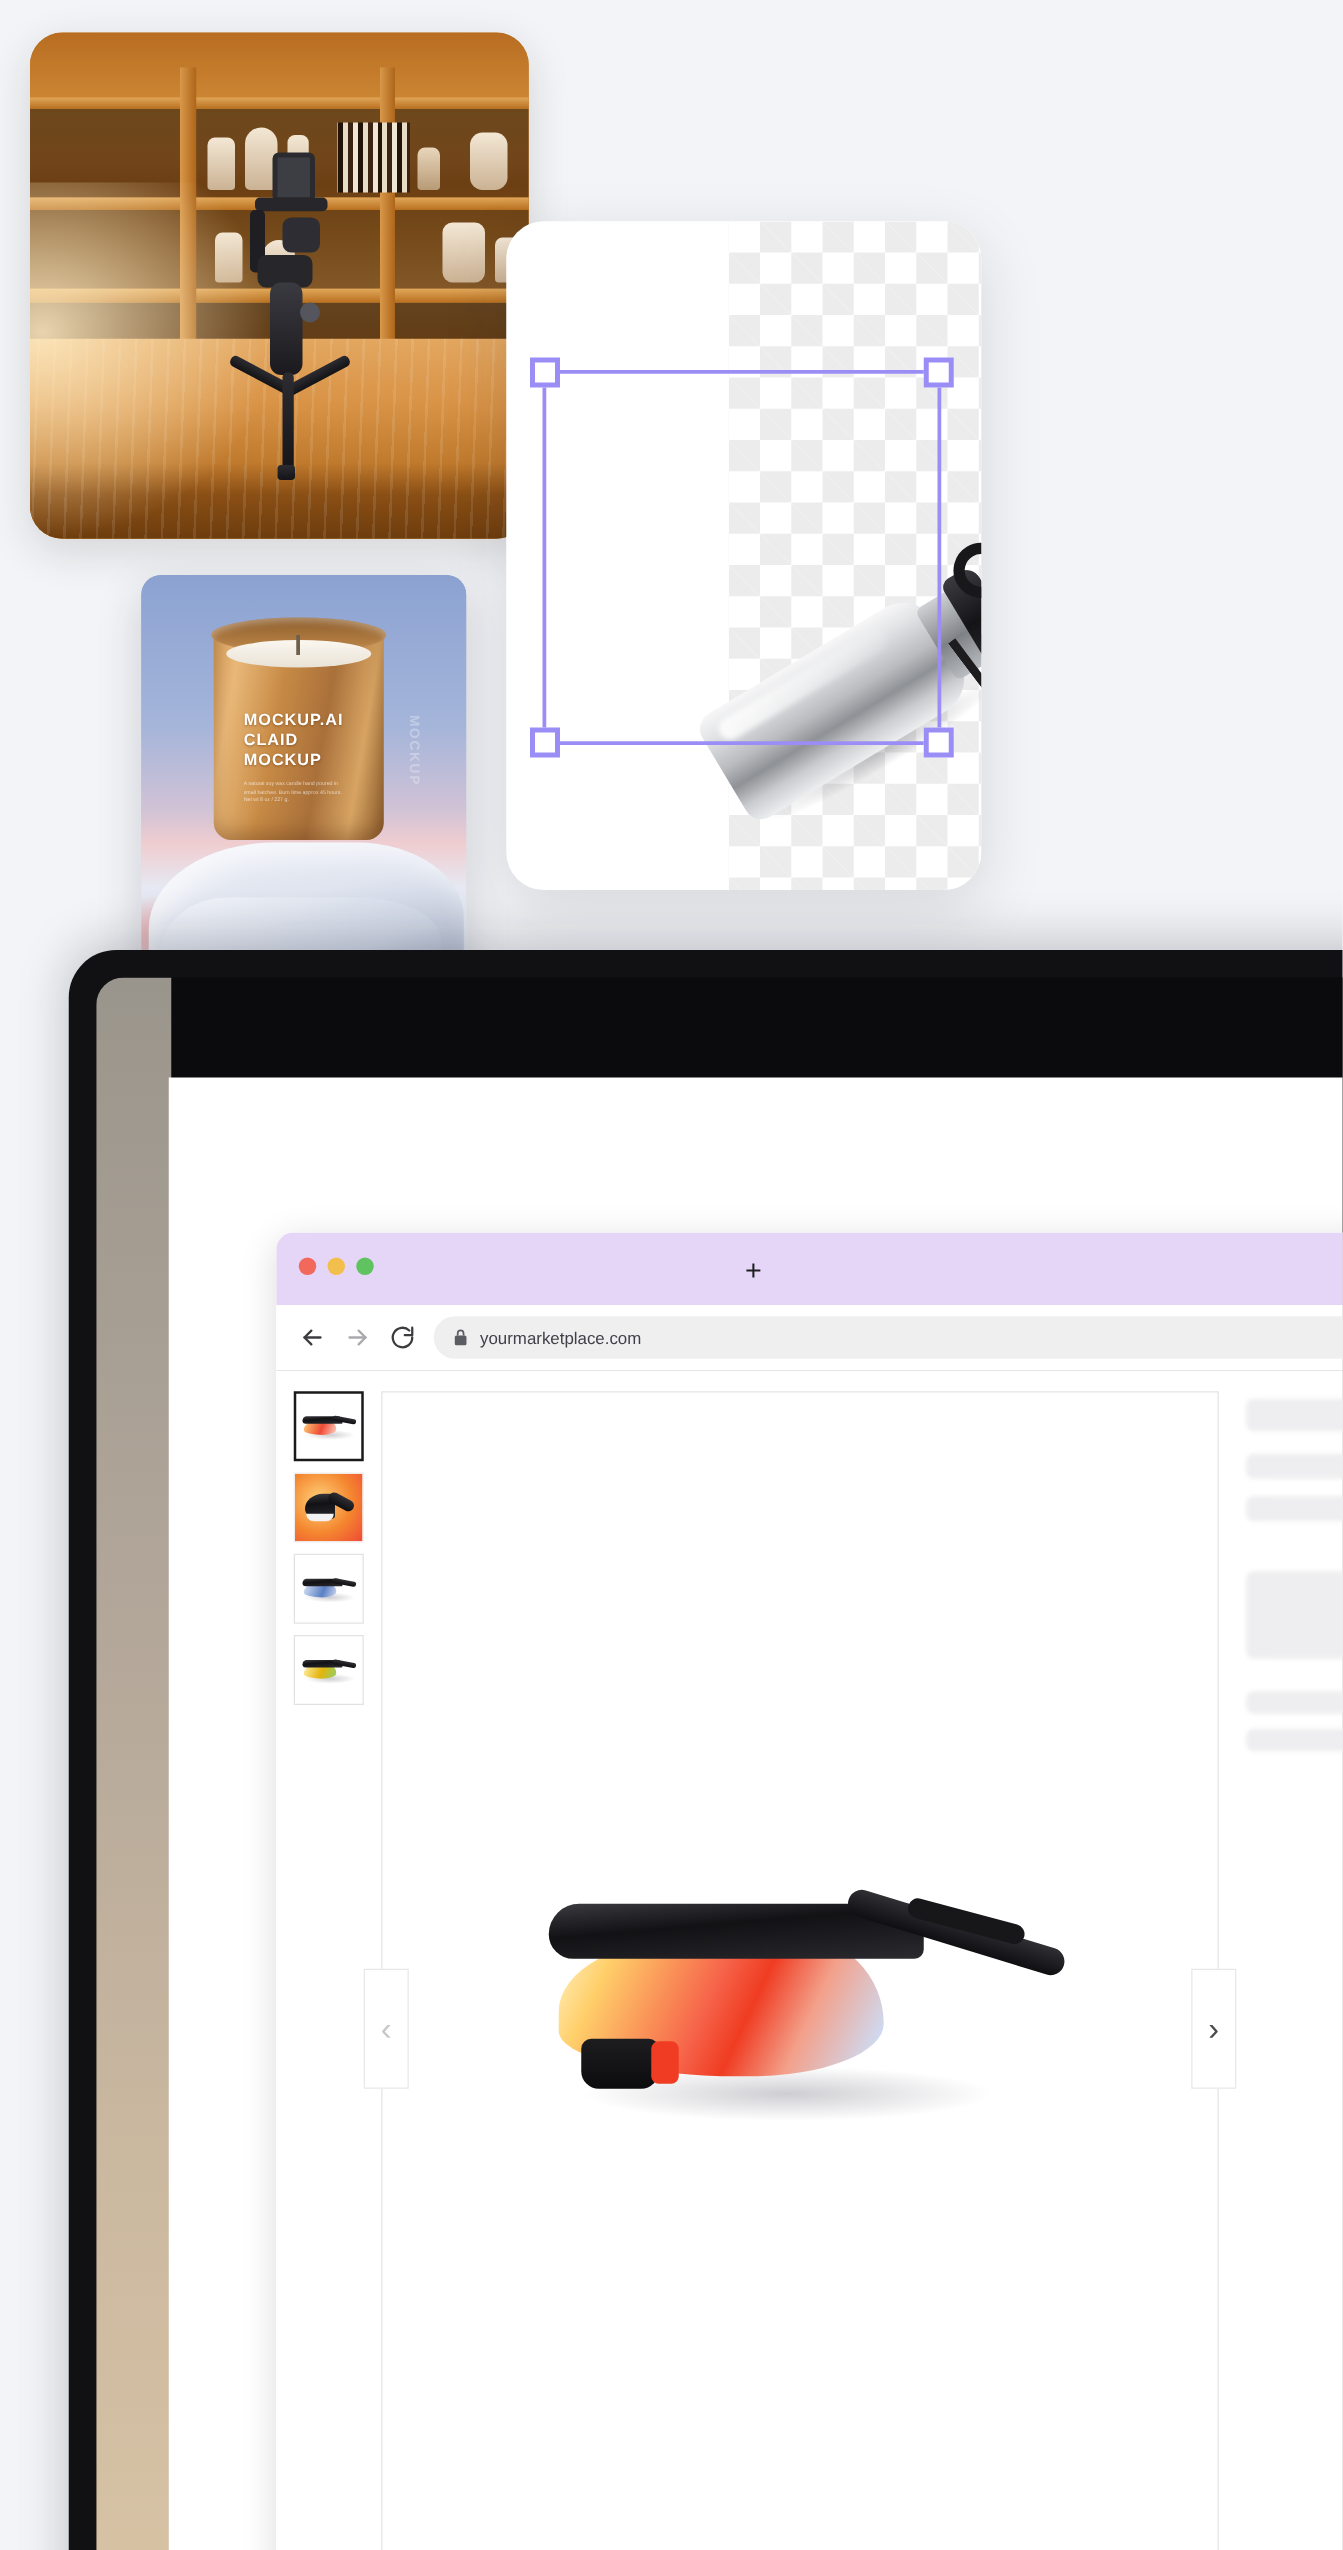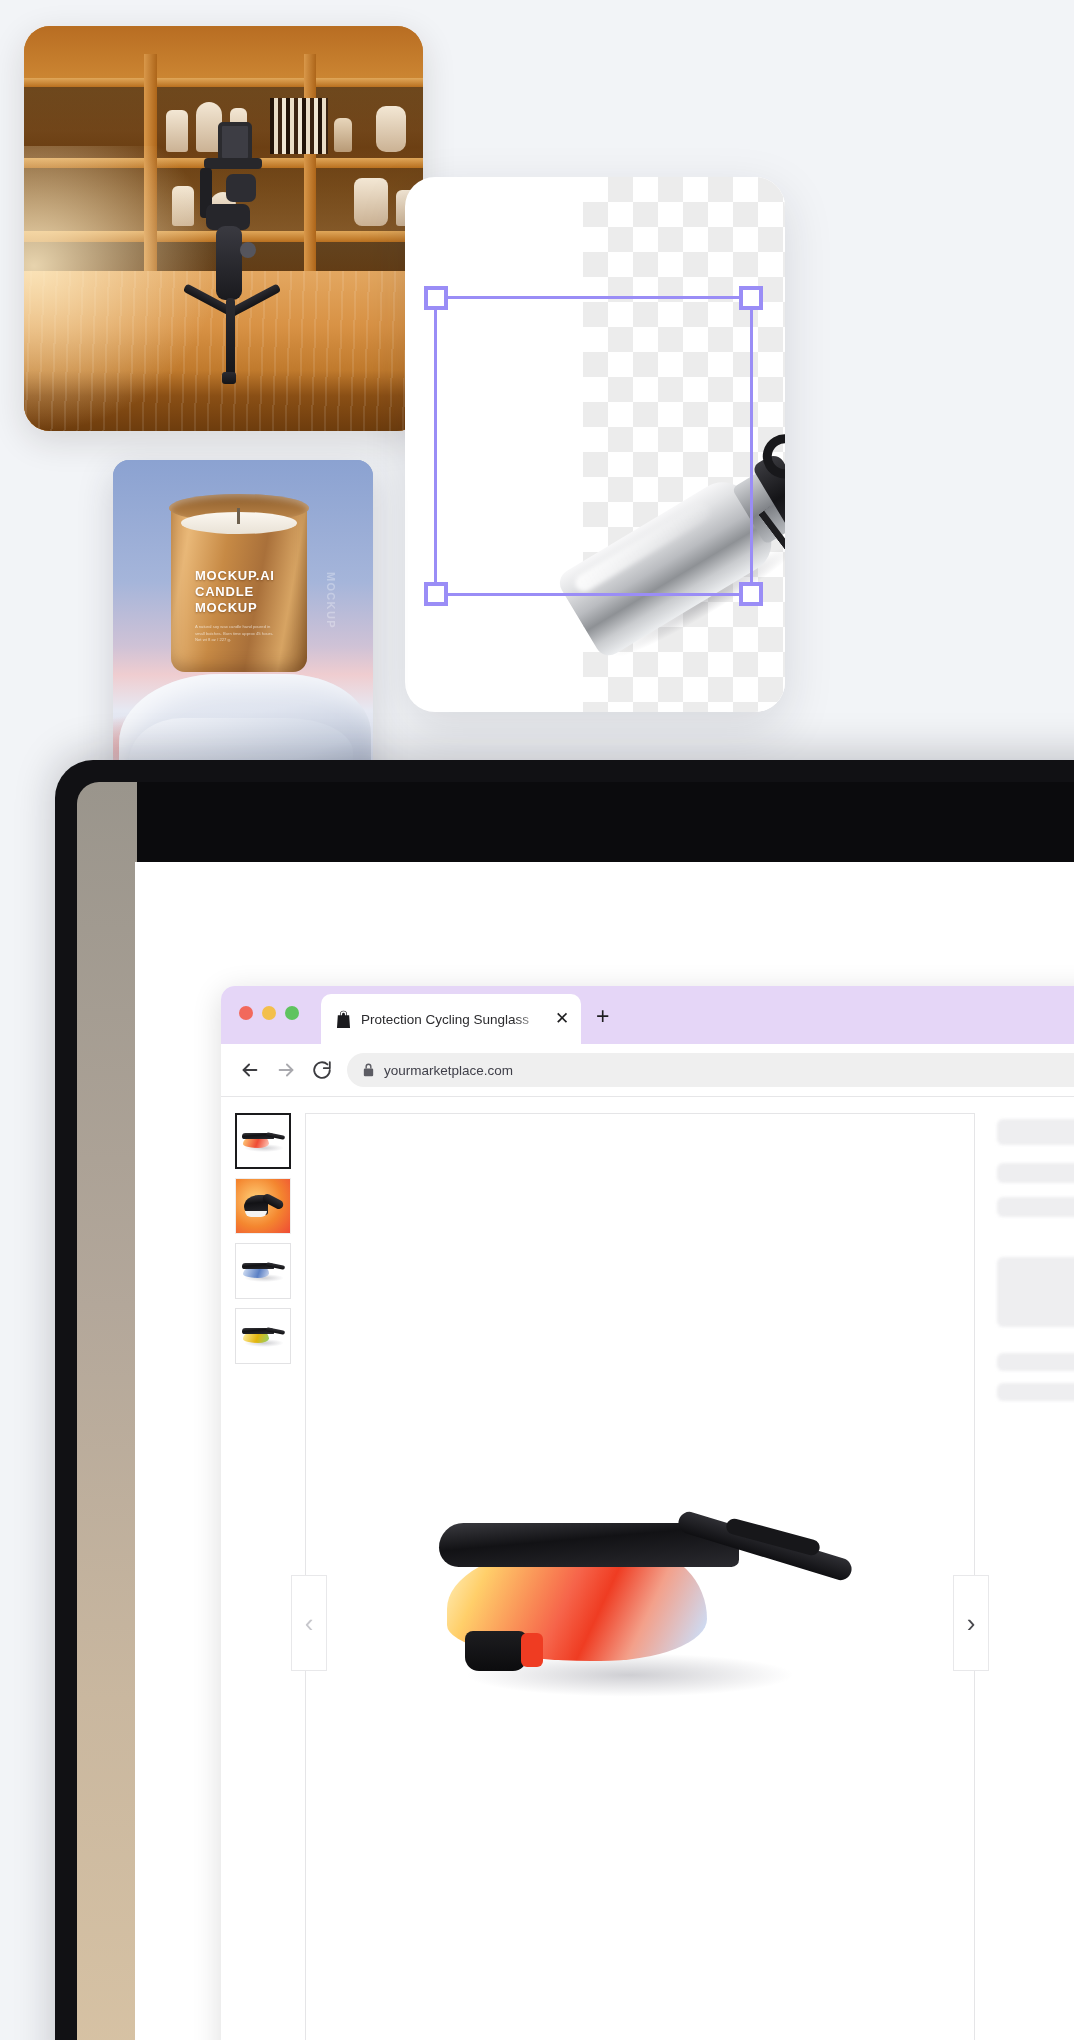--- a/index.html
+++ b/index.html
@@ -358,48 +358,40 @@
     <div class="c-glow"></div>
     <div class="c-rock"></div>
     <div class="c-rock2"></div>
     <div class="c-jar"></div>
     <div class="c-jar-top"></div>
     <div class="c-wax"></div>
     <div class="c-wick"></div>
     <div class="c-side">MOCKUP</div>
     <div class="c-label">
       <div>MOCKUP.AI</div>
-      <div>CANDLE</div>
+      <div>CLAID</div>
       <div>MOCKUP</div>
     </div>
     <div class="c-sub">A natural soy wax candle hand poured in small batches. Burn time approx 45 hours. Net wt 8 oz / 227 g.</div>
   </div>
 
   <div class="tablet">
     <div class="tablet-bezel">
       <div class="tablet-wall"></div>
       <div class="tablet-screen">
 
         <div class="browser">
 
           <div class="b-chrome">
             <div class="traffic">
               <div class="dot r"></div>
               <div class="dot y"></div>
               <div class="dot g"></div>
             </div>
 
-            <div class="tab">
-              <svg class="tab-fav" viewBox="0 0 24 26">
-                <path d="M7 7V5.5A5 5 0 0 1 17 5.5V7h3l1.2 18H2.8L4 7h3z" fill="#1b1b1e"></path>
-                <path d="M9 7V5.5a3 3 0 0 1 6 0V7" fill="none" stroke="#ffffff" stroke-width="2"></path>
-              </svg>
-              <span class="tab-title">Protection Cycling Sunglass</span>
-              <span class="tab-close">✕</span>
-            </div>
 
             <div class="tab-new">+</div>
           </div>
 
           <div class="b-toolbar">
             <svg class="nav-ic" viewBox="0 0 24 24" fill="none" stroke="currentColor" stroke-width="2" stroke-linecap="round" stroke-linejoin="round">
                 <path d="M19 12H5"></path>
                 <path d="M11 18l-6-6 6-6"></path>
               </svg>
             <svg class="nav-ic dim" viewBox="0 0 24 24" fill="none" stroke="currentColor" stroke-width="2" stroke-linecap="round" stroke-linejoin="round">

